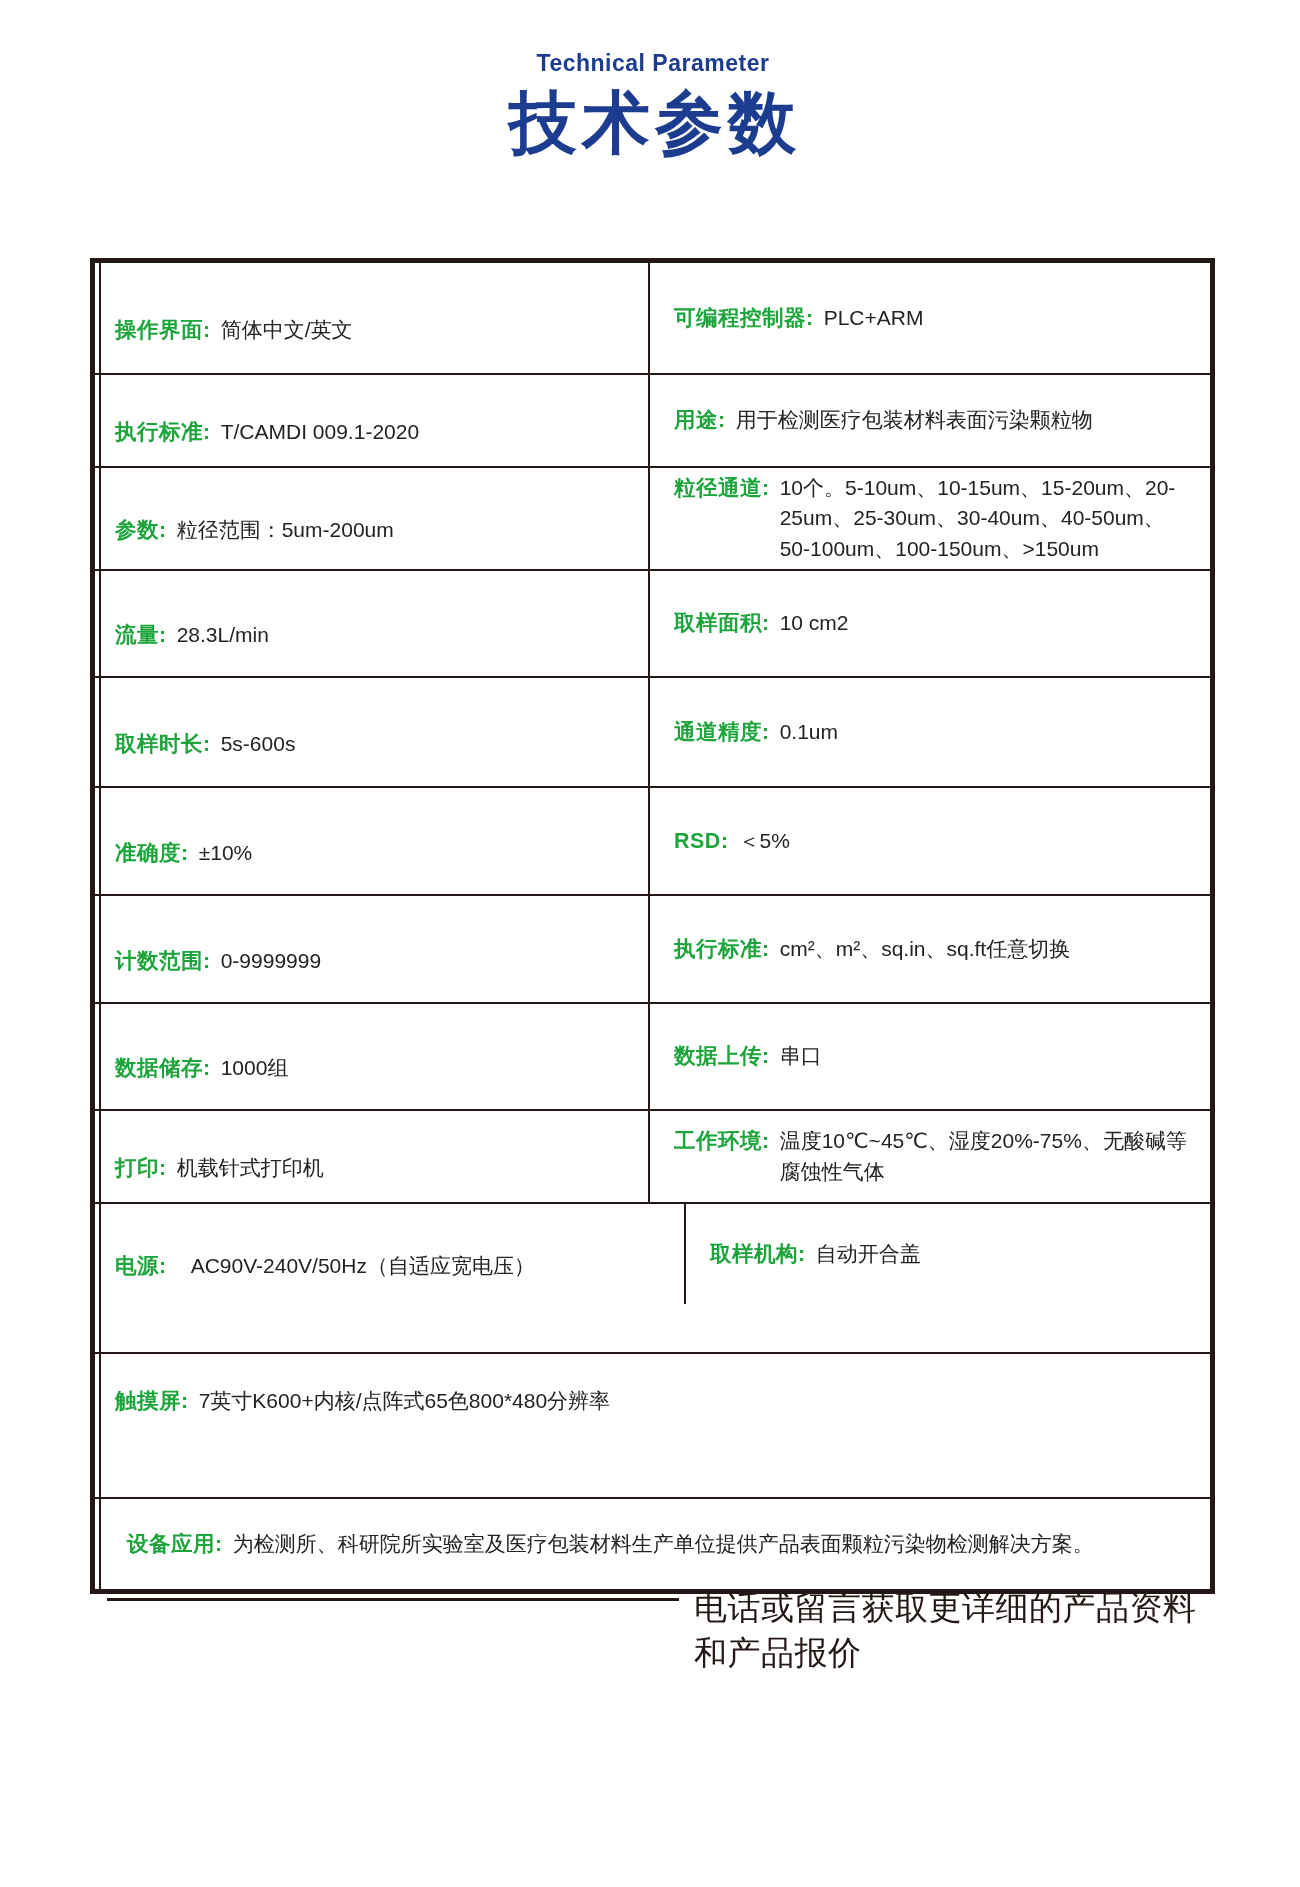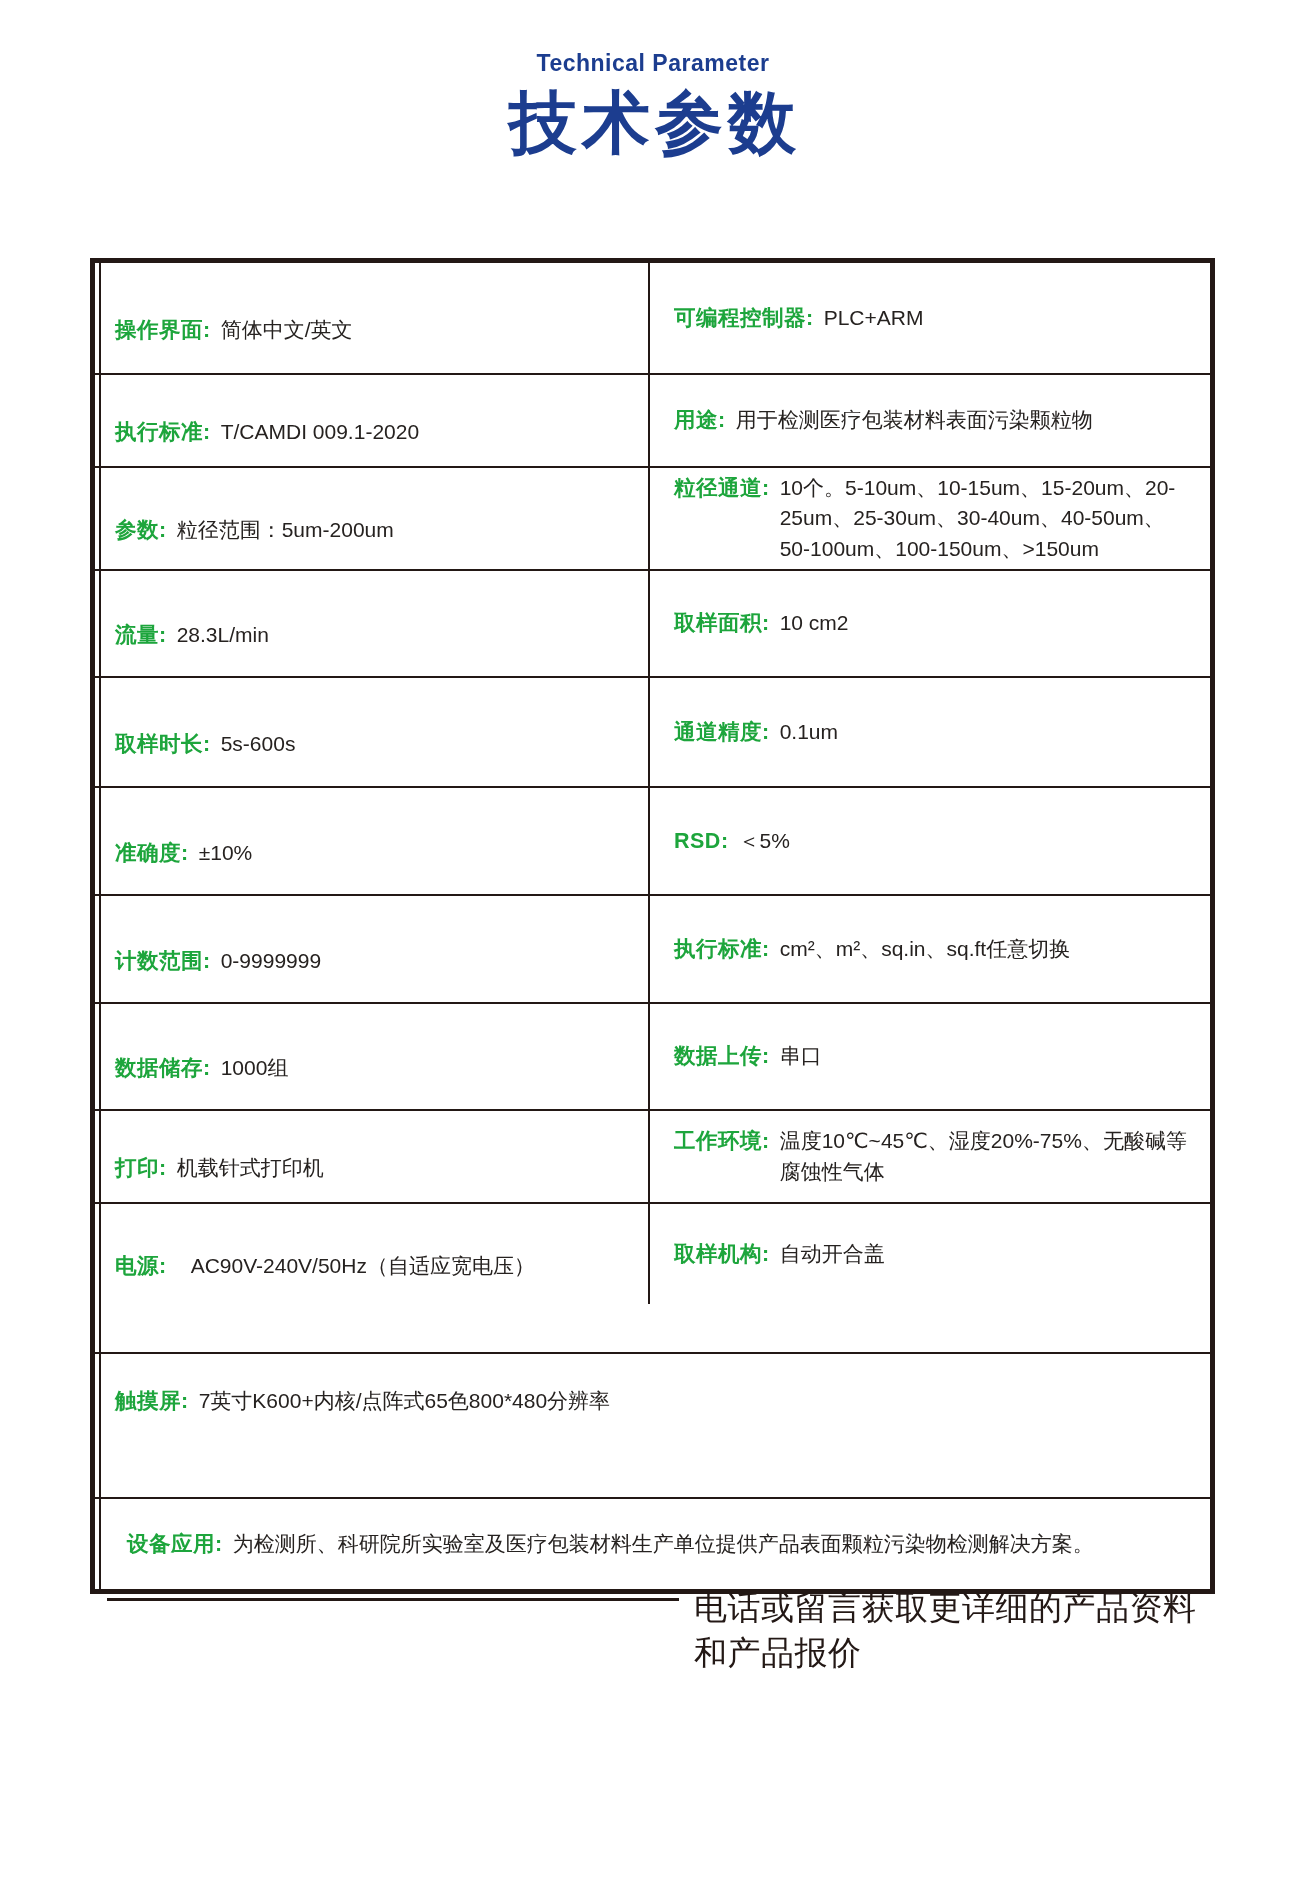--- a/index.html
+++ b/index.html
@@ -37,21 +37,21 @@
   .row + .row{border-top:2px solid var(--ink);}
   .row:nth-child(1){height:110px;}
   .row:nth-child(2){height:93px;}
   .row:nth-child(3){height:103px;}
   .row:nth-child(4){height:107px;}
   .row:nth-child(5){height:110px;}
   .row:nth-child(6){height:108px;}
   .row:nth-child(7){height:108px;}
   .row:nth-child(8){height:107px;}
   .row:nth-child(9){height:93px;}
-  .row:nth-child(10){height:102px;}
+  .row:nth-child(10){height:102px;gap:36px;}
   .row:nth-child(11){height:97px;}
   .row:nth-child(12){height:92px;padding-left:12px;}
   .cell{display:flex;align-items:center;padding-right:18px;}
   .cell.left{padding-left:20px;margin-top:24px;}
   .cell.right{border-left:2px solid var(--ink);padding-left:24px;}
   .cell.wide{padding-left:20px;}
   .pair{display:flex;align-items:baseline;width:100%;}
   .label{
     color:var(--green);font-weight:bold;font-size:21.5px;
     white-space:nowrap;flex:none;letter-spacing:0.5px;

